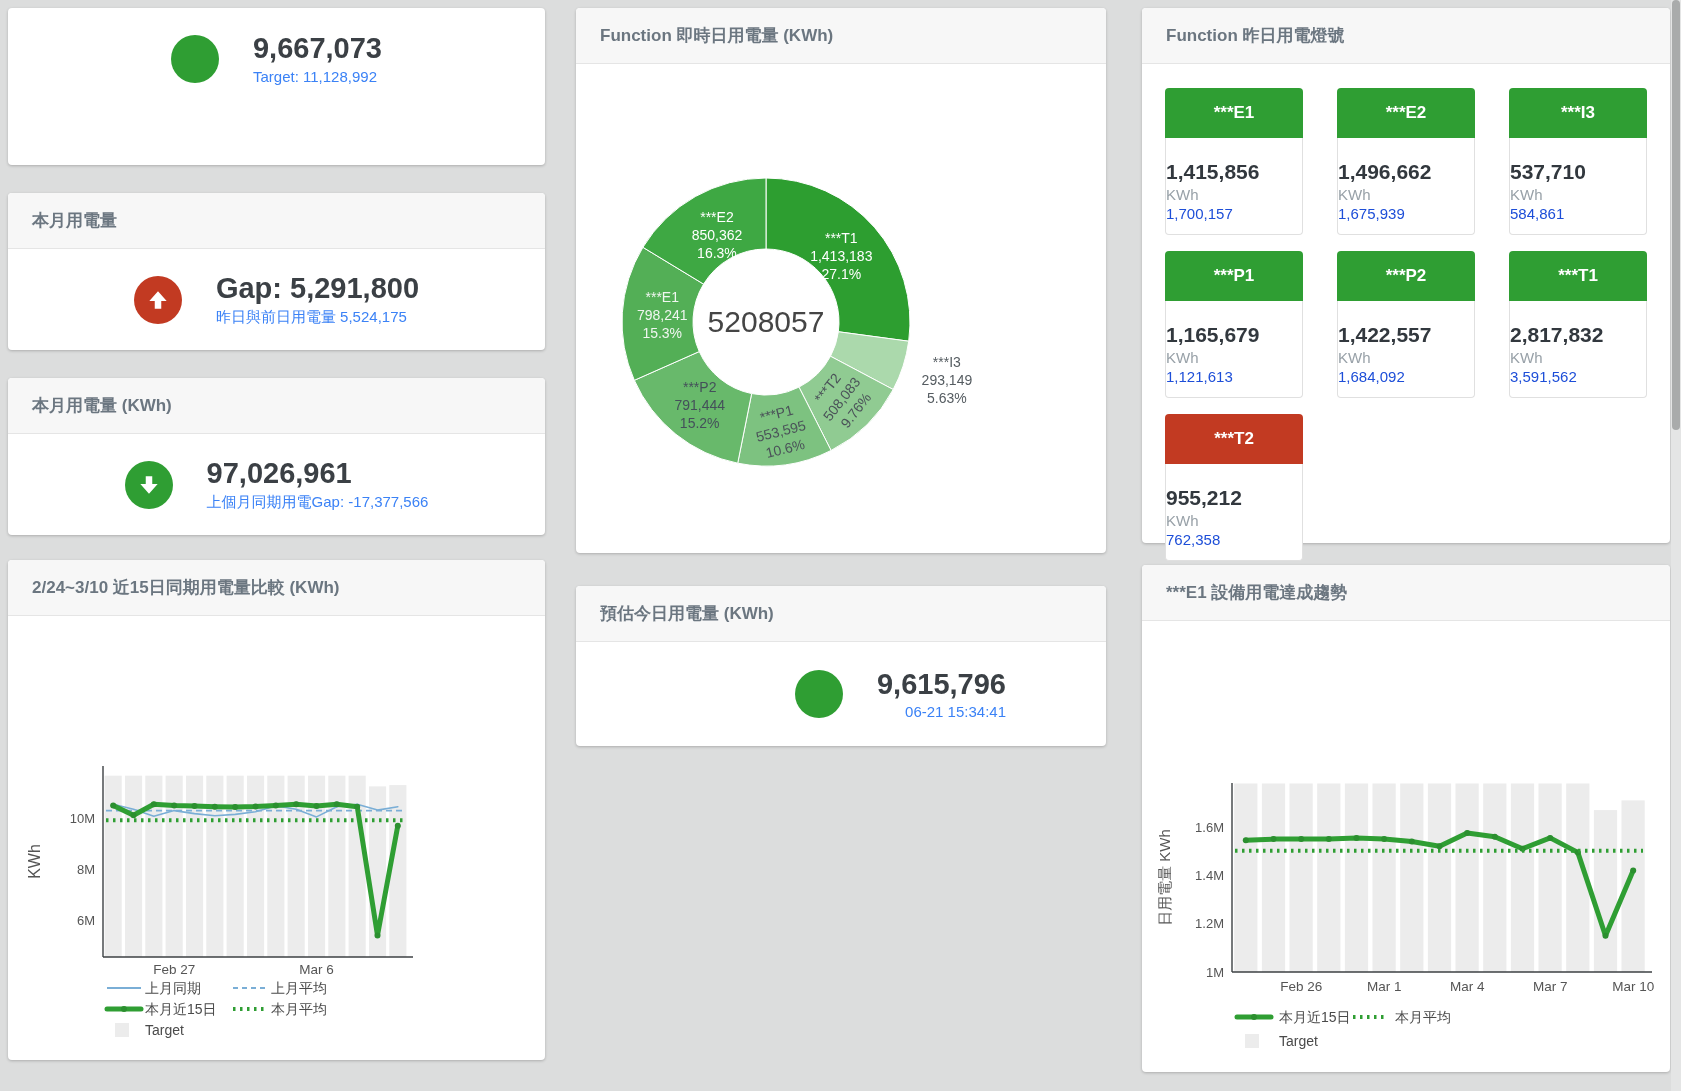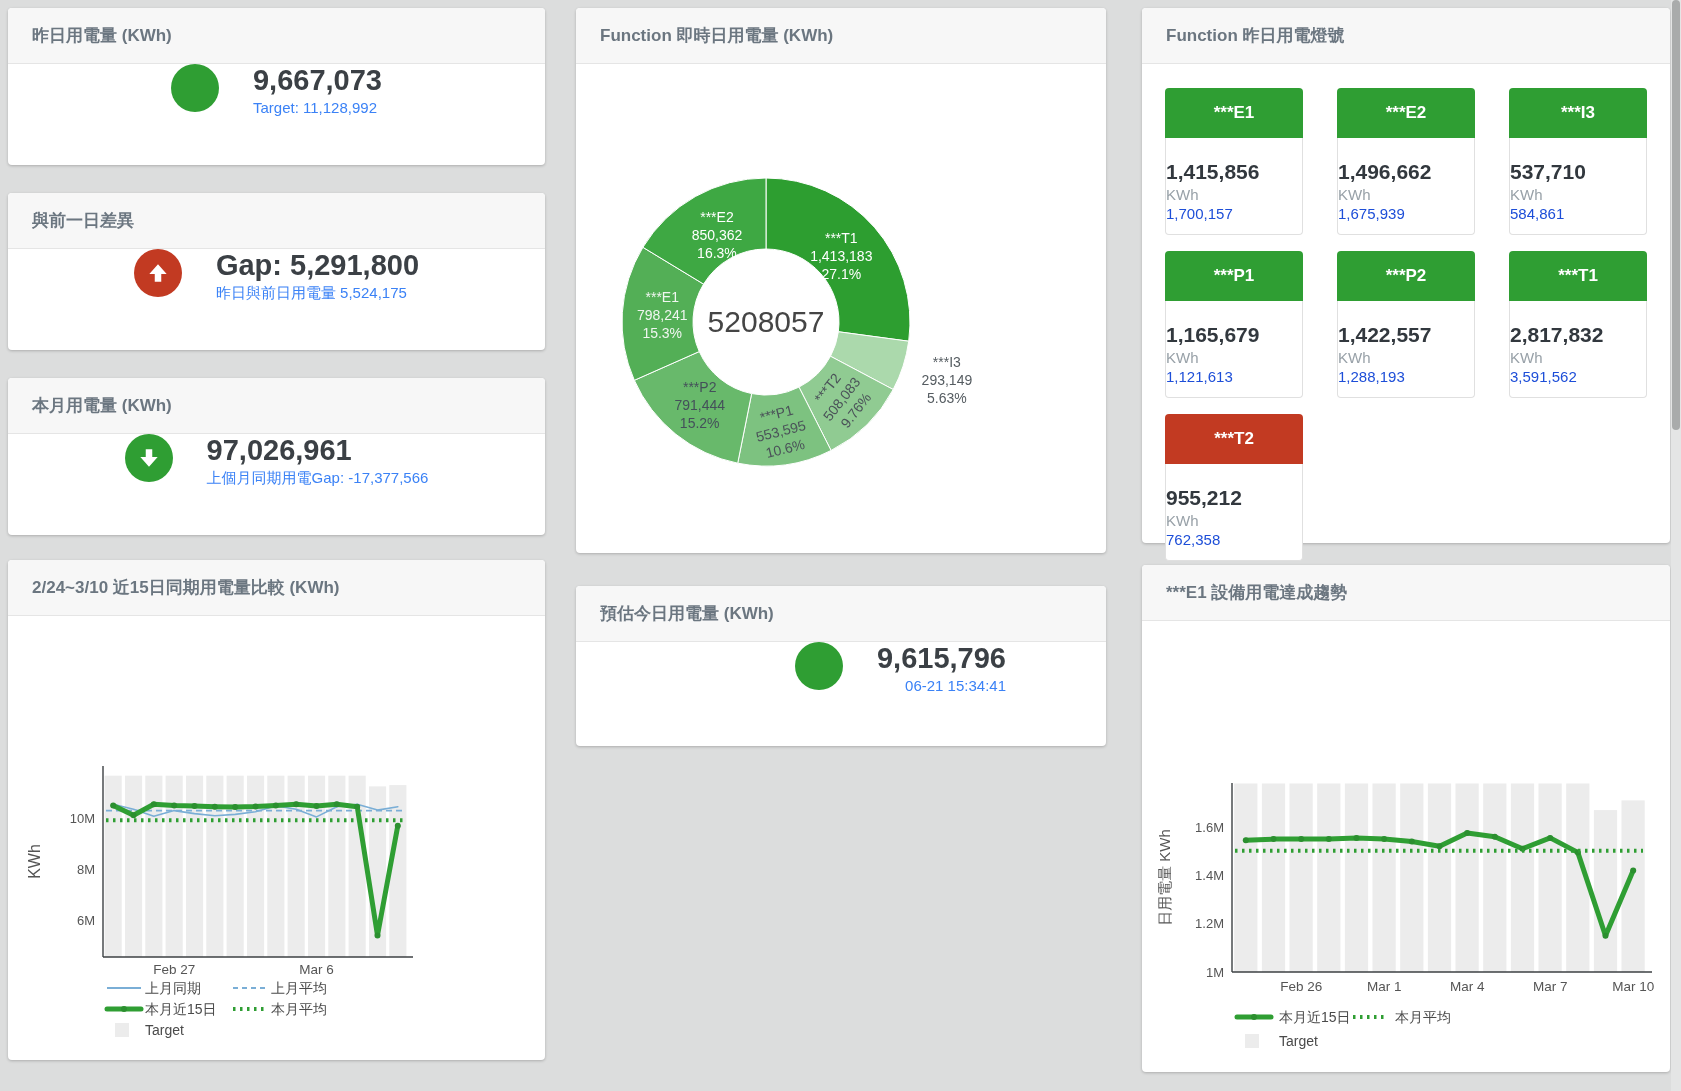--- a/index.html
+++ b/index.html
@@ -2,21 +2,21 @@
 <html><head>
 <meta charset="utf-8">
 <style>
   html,body{margin:0;padding:0;background:#dcdddd;}
   .stage{position:relative;width:1681px;height:1091px;background:#dcdddd;overflow:hidden;
          font-family:"Liberation Sans","DejaVu Sans",sans-serif;}
   .card{position:absolute;background:#fff;border-radius:4px;box-shadow:0 1px 3px rgba(0,0,0,.22);}
   .card-hd{height:56px;background:#f7f7f7;border-bottom:1px solid #e5e5e5;border-radius:4px 4px 0 0;
            display:flex;align-items:center;padding:0 24px;box-sizing:border-box;
            font-weight:bold;font-size:17px;color:#6b7680;}
-  .kpi-body{display:flex;align-items:flex-start;justify-content:center;gap:34px;height:calc(100% - 56px);}
+  .kpi-body{display:flex;align-items:center;justify-content:center;gap:34px;height:calc(100% - 56px);}
   .kpi-body.right{justify-content:flex-end;padding-right:100px;}
   .ind{width:48px;height:48px;border-radius:50%;display:flex;align-items:center;justify-content:center;flex:0 0 auto;}
   .ind.green{background:#2f9e33}
   .ind.red{background:#c23a22}
   .kpi-text .v{font-size:29px;font-weight:bold;color:#3b4045;line-height:1.12;}
   .kpi-text .s{font-size:15px;color:#3b82f6;margin-top:3px;}
   .kpi-text.right{text-align:right;}
   #card-yesterday{left:8px;top:8px;width:537px;height:157px;}
   #card-daygap{left:8px;top:193px;width:537px;height:157px;}
   #card-month{left:8px;top:378px;width:537px;height:157px;}
@@ -37,32 +37,31 @@
   .tile-t{font-size:15px;color:#1d4ed8;margin-top:2px;}
   .scroll-track{position:absolute;right:0;top:0;width:10px;height:1091px;background:#e4e5e5;}
   .scroll-thumb{position:absolute;right:1px;top:0;width:8px;height:430px;background:#a9abab;border-radius:4px;}
 </style>
 </head>
 <body>
 
 <div class="stage">
 
   <div class="card" id="card-yesterday">
-    <div class="card-hd">昨日用電量 (KWh)</div>
     <div class="kpi-body">
       <div class="ind green"></div>
       <div class="kpi-text">
         <div class="v">9,667,073</div>
         <div class="s">Target: 11,128,992</div>
       </div>
     </div>
   </div>
 
   <div class="card" id="card-daygap">
-    <div class="card-hd">與前一日差異</div>
+    <div class="card-hd">本月用電量</div>
     <div class="kpi-body">
       <div class="ind red">
         <svg width="26" height="26" viewBox="0 0 48 48">
             <path d="M24 8 L40 26 H30 V40 H18 V26 H8 Z" fill="#ffffff"></path>
           </svg>
       </div>
       <div class="kpi-text">
         <div class="v">Gap: 5,291,800</div>
         <div class="s">昨日與前日用電量 5,524,175</div>
       </div>
@@ -250,21 +249,21 @@
             <div class="tile-v">1,165,679</div>
             <div class="tile-u">KWh</div>
             <div class="tile-t">1,121,613</div>
           </div>
         </div>
         <div>
           <div class="tile-hd" style="background: rgb(47, 158, 51);">***P2</div>
           <div class="tile-bd">
             <div class="tile-v">1,422,557</div>
             <div class="tile-u">KWh</div>
-            <div class="tile-t">1,288,193</div>
+            <div class="tile-t">1,684,092</div>
           </div>
         </div>
         <div>
           <div class="tile-hd" style="background: rgb(47, 158, 51);">***T1</div>
           <div class="tile-bd">
             <div class="tile-v">2,817,832</div>
             <div class="tile-u">KWh</div>
             <div class="tile-t">3,591,562</div>
           </div>
         </div>

